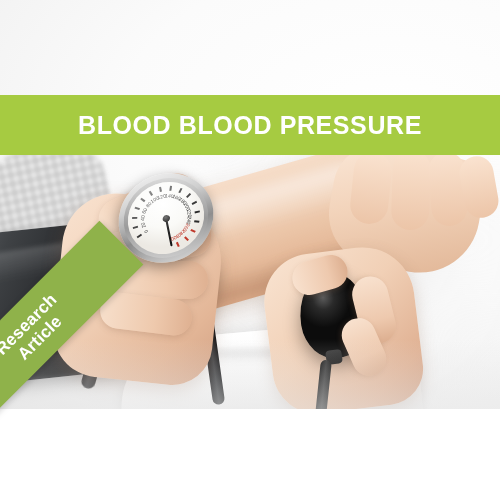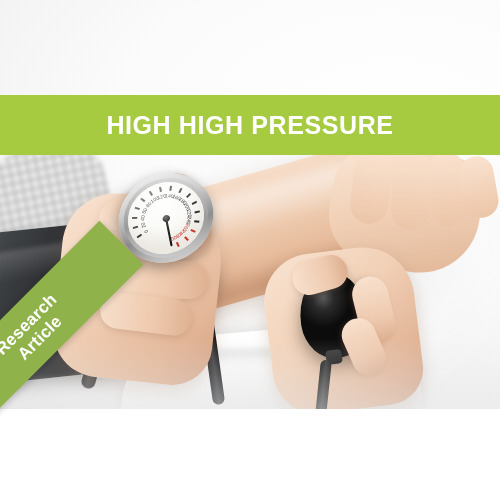--- a/index.html
+++ b/index.html
@@ -543,21 +543,21 @@
     <div class="bulb-tip"></div>
     <div class="bulb-hose"></div>
     <div class="rf rf1"></div>
     <div class="rf rf2"></div>
     <div class="rf rf3"></div>
 
     <div class="bg-shadow-bottom"></div>
   </div>
 
   <div id="banner">
-    <span id="banner-title">HIGH HIGH PRESSURE</span>
+    <span id="banner-title">BLOOD BLOOD PRESSURE</span>
   </div>
 
   <div id="ribbon-accent"></div>
   <div id="ribbon">
     <span class="ribbon-line">Research</span>
     <span class="ribbon-line">Article</span>
   </div>
 
   <div id="footer-plate"></div>
 

